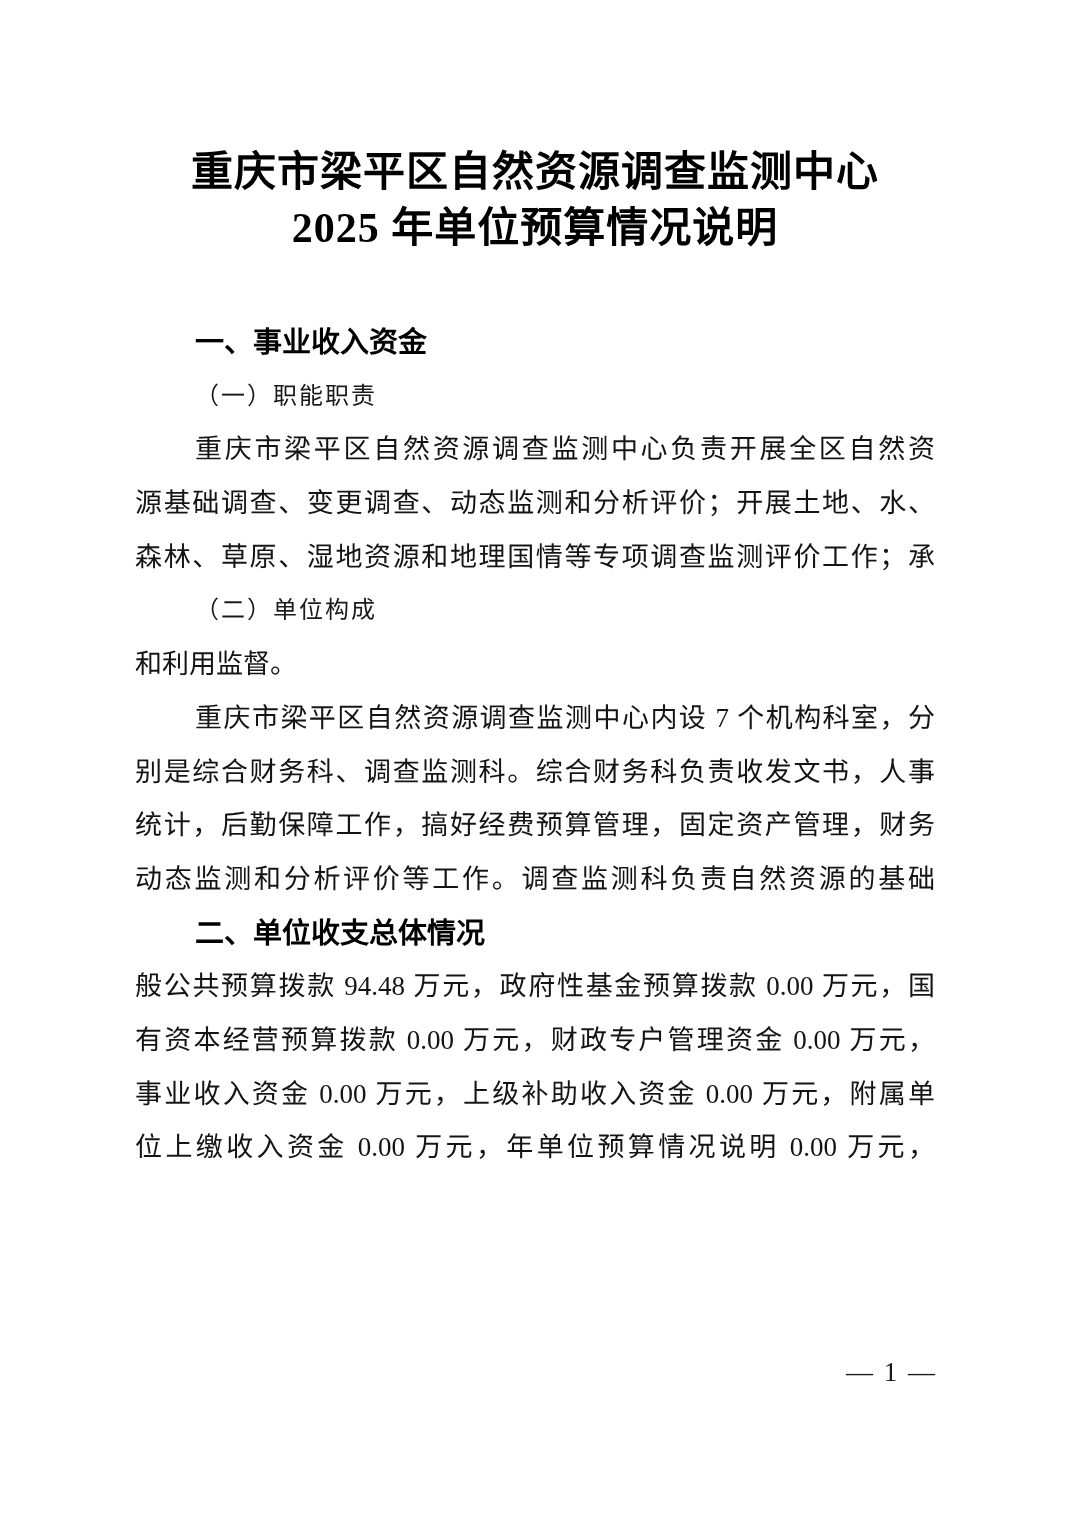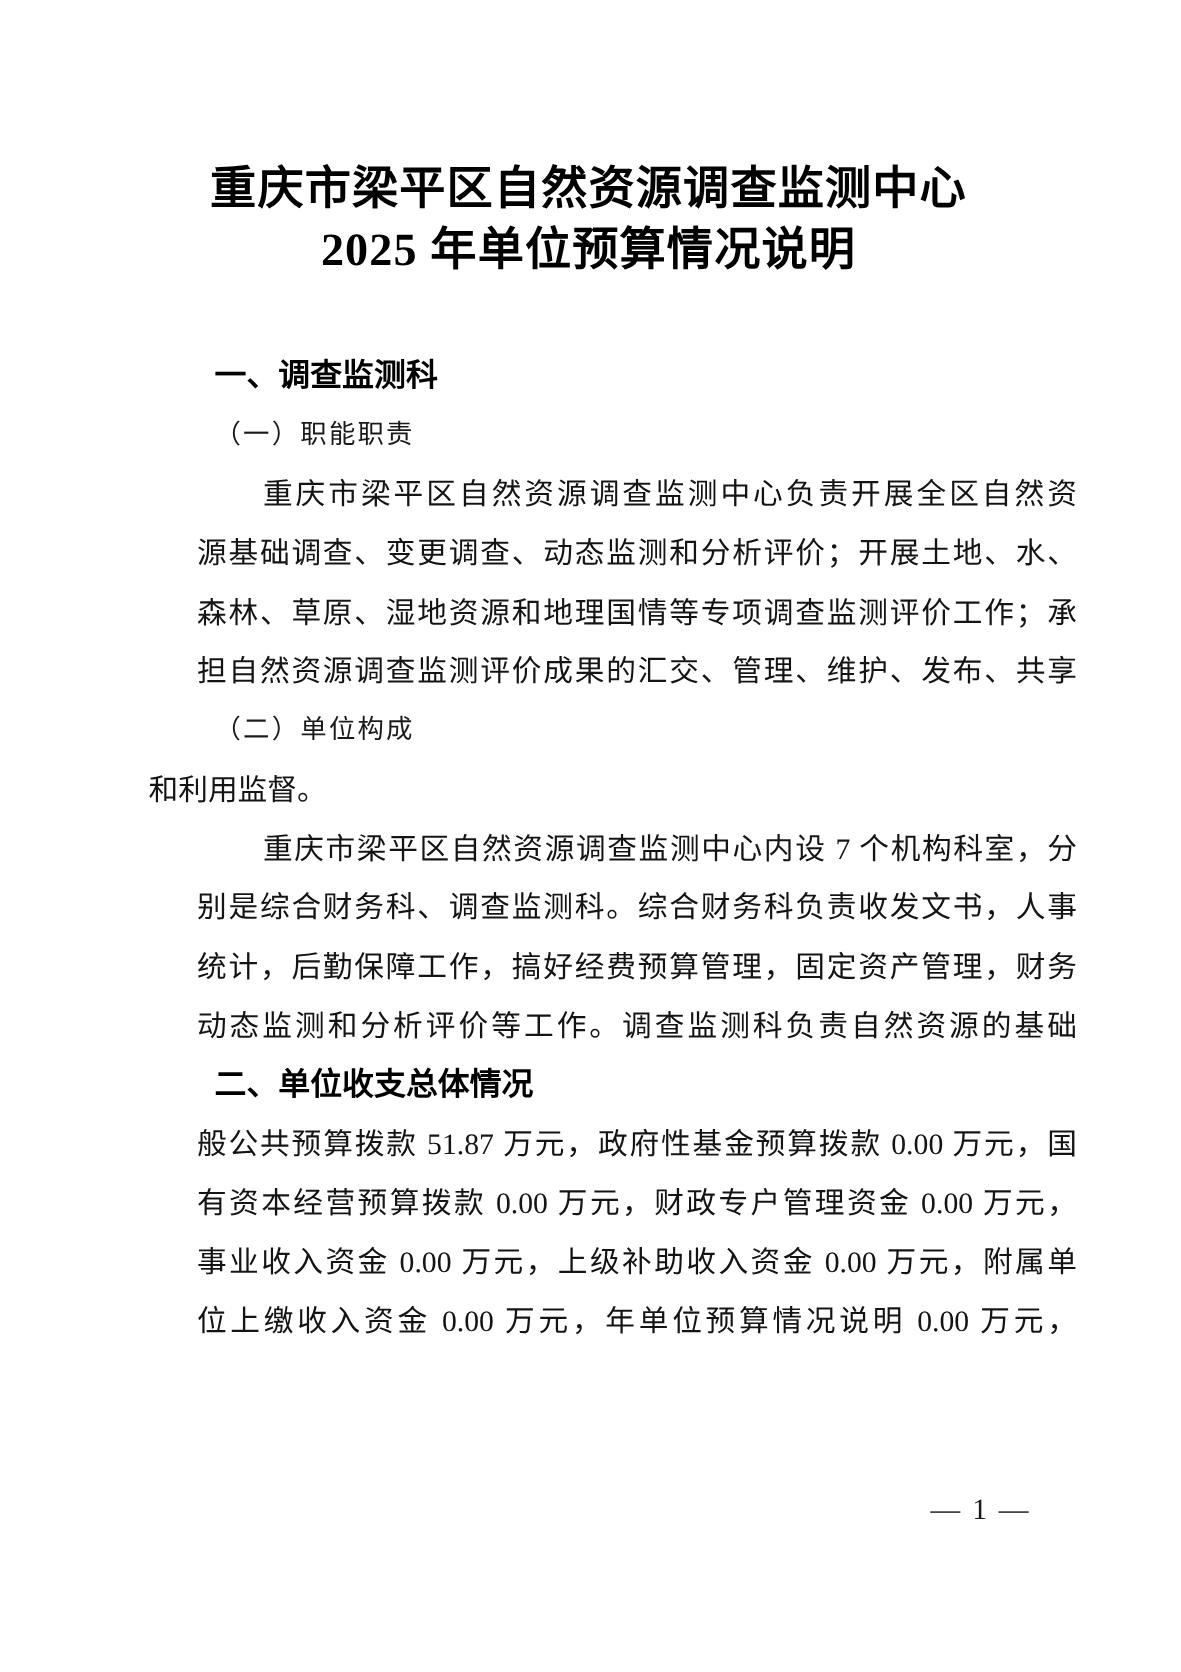--- a/index.html
+++ b/index.html
@@ -53,21 +53,20 @@
     font-family:"Liberation Serif", serif;
     font-size:24px;
     letter-spacing:2px;
     color:#1a1a1a;
   }
   .indent { text-indent:60px; }
   .fill {
     white-space:normal;
     text-align:justify;
     text-align-last:justify;
-    margin-left:44px;
   }
   
   .page-footer {
     position:absolute;
     top:1352px;
     right:137px;
     font-size:27px;
     line-height:40px;
     color:#1a1a1a;
     font-family:"Liberation Serif", serif;
@@ -79,40 +78,39 @@
 
 <div class="page">
 
   <header class="doc-title">
     <div class="title-line">重庆市梁平区自然资源调查监测中心</div>
     <div class="title-line">2025 年单位预算情况说明</div>
   </header>
 
   <main class="doc-body">
 
-    <div class="line heading indent">一、调查监测科</div>
+    <div class="line heading indent">一、事业收入资金</div>
 
     <div class="line sub indent">（一）职能职责</div>
 
     <div class="line fill indent">重庆市梁平区自然资源调查监测中心负责开展全区自然资</div>
     <div class="line fill">源基础调查、变更调查、动态监测和分析评价；开展土地、水、</div>
     <div class="line fill">森林、草原、湿地资源和地理国情等专项调查监测评价工作；承</div>
-    <div class="line fill">担自然资源调查监测评价成果的汇交、管理、维护、发布、共享</div>
     <div class="line sub indent">（二）单位构成</div>
 
     <div class="line">和利用监督。</div>
 
     <div class="line fill indent">重庆市梁平区自然资源调查监测中心内设 7 个机构科室，分</div>
     <div class="line fill">别是综合财务科、调查监测科。综合财务科负责收发文书，人事</div>
     <div class="line fill">统计，后勤保障工作，搞好经费预算管理，固定资产管理，财务</div>
     <div class="line fill">动态监测和分析评价等工作。调查监测科负责自然资源的基础</div>
 
     <div class="line heading indent">二、单位收支总体情况</div>
 
-    <div class="line fill">般公共预算拨款 51.87 万元，政府性基金预算拨款 0.00 万元，国</div>
+    <div class="line fill">般公共预算拨款 94.48 万元，政府性基金预算拨款 0.00 万元，国</div>
     <div class="line fill">有资本经营预算拨款 0.00 万元，财政专户管理资金 0.00 万元，</div>
     <div class="line fill">事业收入资金 0.00 万元，上级补助收入资金 0.00 万元，附属单</div>
     <div class="line fill">位上缴收入资金 0.00 万元，年单位预算情况说明 0.00 万元，</div>
 
   </main>
 
   <footer class="page-footer">
     <span>— 1 —</span>
   </footer>
 

